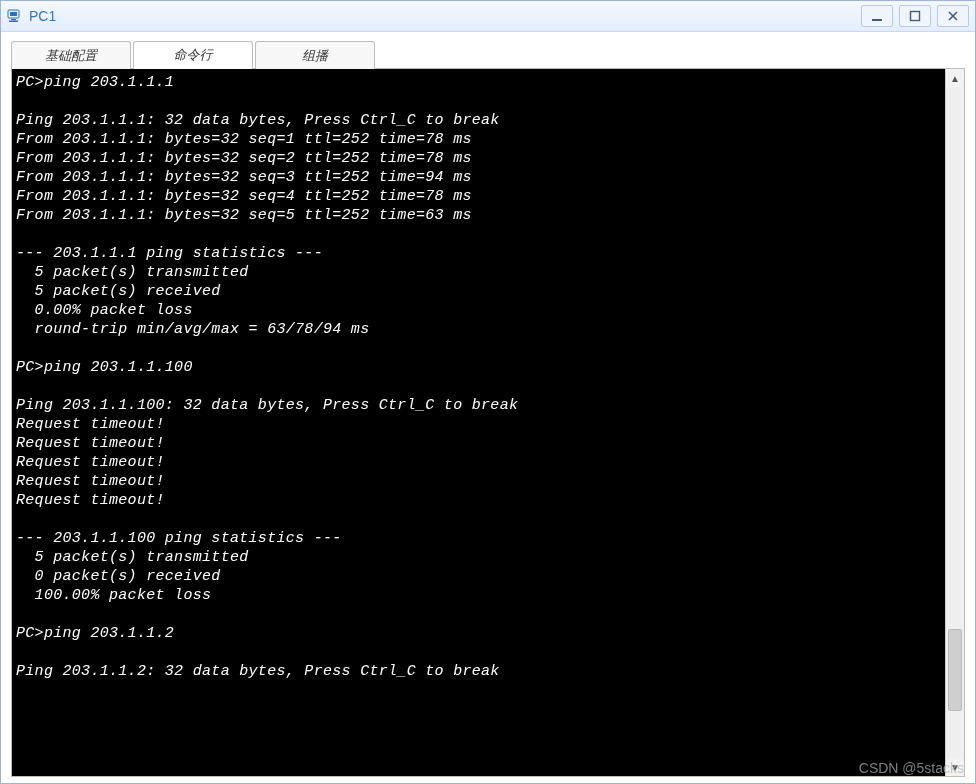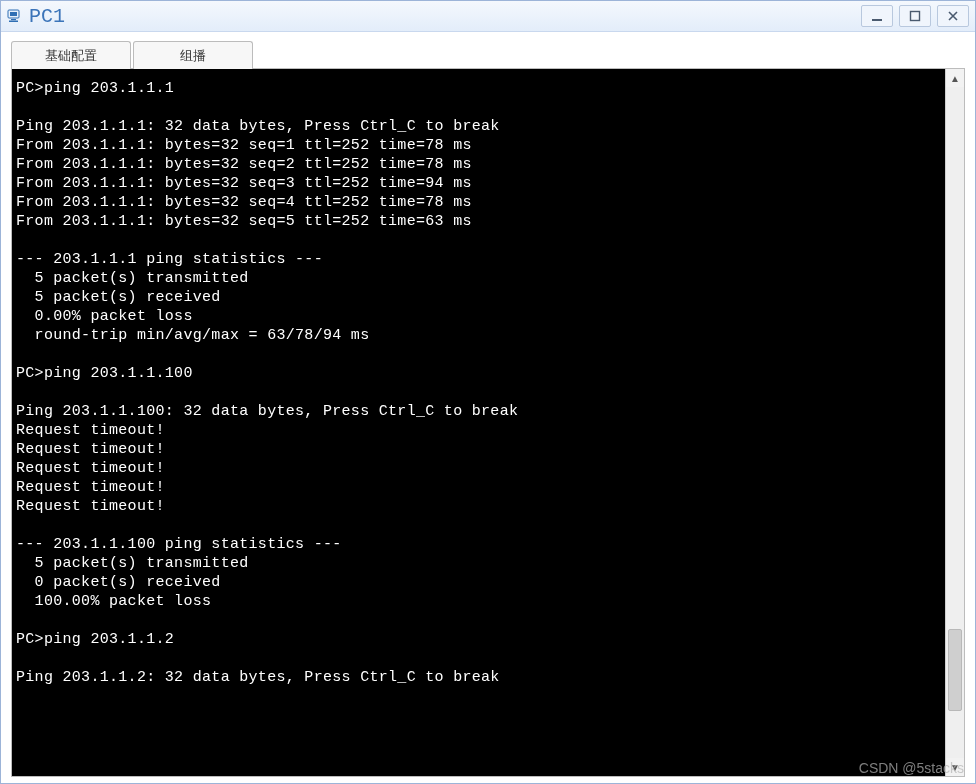--- a/index.html
+++ b/index.html
@@ -32,23 +32,22 @@
     width: 16px;
     height: 16px;
     margin-right: 6px;
     display: inline-flex;
     align-items: center;
     justify-content: center;
     color: #2f6fb4;
   }
   .titlebar .title-text {
     color: #3b74b9;
-    font-size: 20px;
-    flex: 1;
-    font-family: Liberation Mono, monospace;
+    font-size: 14px;
+    flex: 1;
   }
   .win-buttons {
     display: flex;
     gap: 6px;
     padding-right: 2px;
   }
   .win-btn {
     width: 30px;
     height: 20px;
     border: 1px solid #b8c8de;
@@ -61,20 +60,21 @@
     border-radius: 2px;
   }
   .win-btn svg { display: block; }
   .client {
     flex: 1;
     display: flex;
     flex-direction: column;
     padding: 8px 10px 6px 10px;
     box-sizing: border-box;
     min-height: 0;
+    font-style: italic;
   }
   .tabstrip {
     display: flex;
     height: 28px;
   }
   .tab {
     min-width: 90px;
     padding: 0 14px;
     border: 1px solid #bcbcbc;
     border-bottom: none;
@@ -102,21 +102,21 @@
     min-height: 0;
   }
   .console {
     flex: 1;
     background: #000;
     color: #fff;
     font-family: "Courier New", monospace;
     font-size: 15px;
     line-height: 19px;
     white-space: pre;
-    padding: 10px 4px;
+    padding: 4px 4px;
     overflow: hidden;
     letter-spacing: 0.3px;
   }
   .vscroll {
     width: 18px;
     background: #efefef;
     border-left: 1px solid #cfcfcf;
     position: relative;
   }
   .vscroll .arrow {
@@ -179,20 +179,21 @@
         <svg width="12" height="12" viewBox="0 0 12 12">
             <path d="M2 2 L10 10 M10 2 L2 10" stroke="#4a5a6f" stroke-width="1.6"></path>
           </svg>
       </div>
     </div>
   </div>
 
   <div class="client">
     <div class="tabstrip">
       <div class="tab">基础配置</div>
+      <div class="tab active">命令行</div>
       <div class="tab">组播</div>
     </div>
 
     <div class="console-frame">
       <div class="console" id="console">PC&gt;ping 203.1.1.1
 
 Ping 203.1.1.1: 32 data bytes, Press Ctrl_C to break
 From 203.1.1.1: bytes=32 seq=1 ttl=252 time=78 ms
 From 203.1.1.1: bytes=32 seq=2 ttl=252 time=78 ms
 From 203.1.1.1: bytes=32 seq=3 ttl=252 time=94 ms

